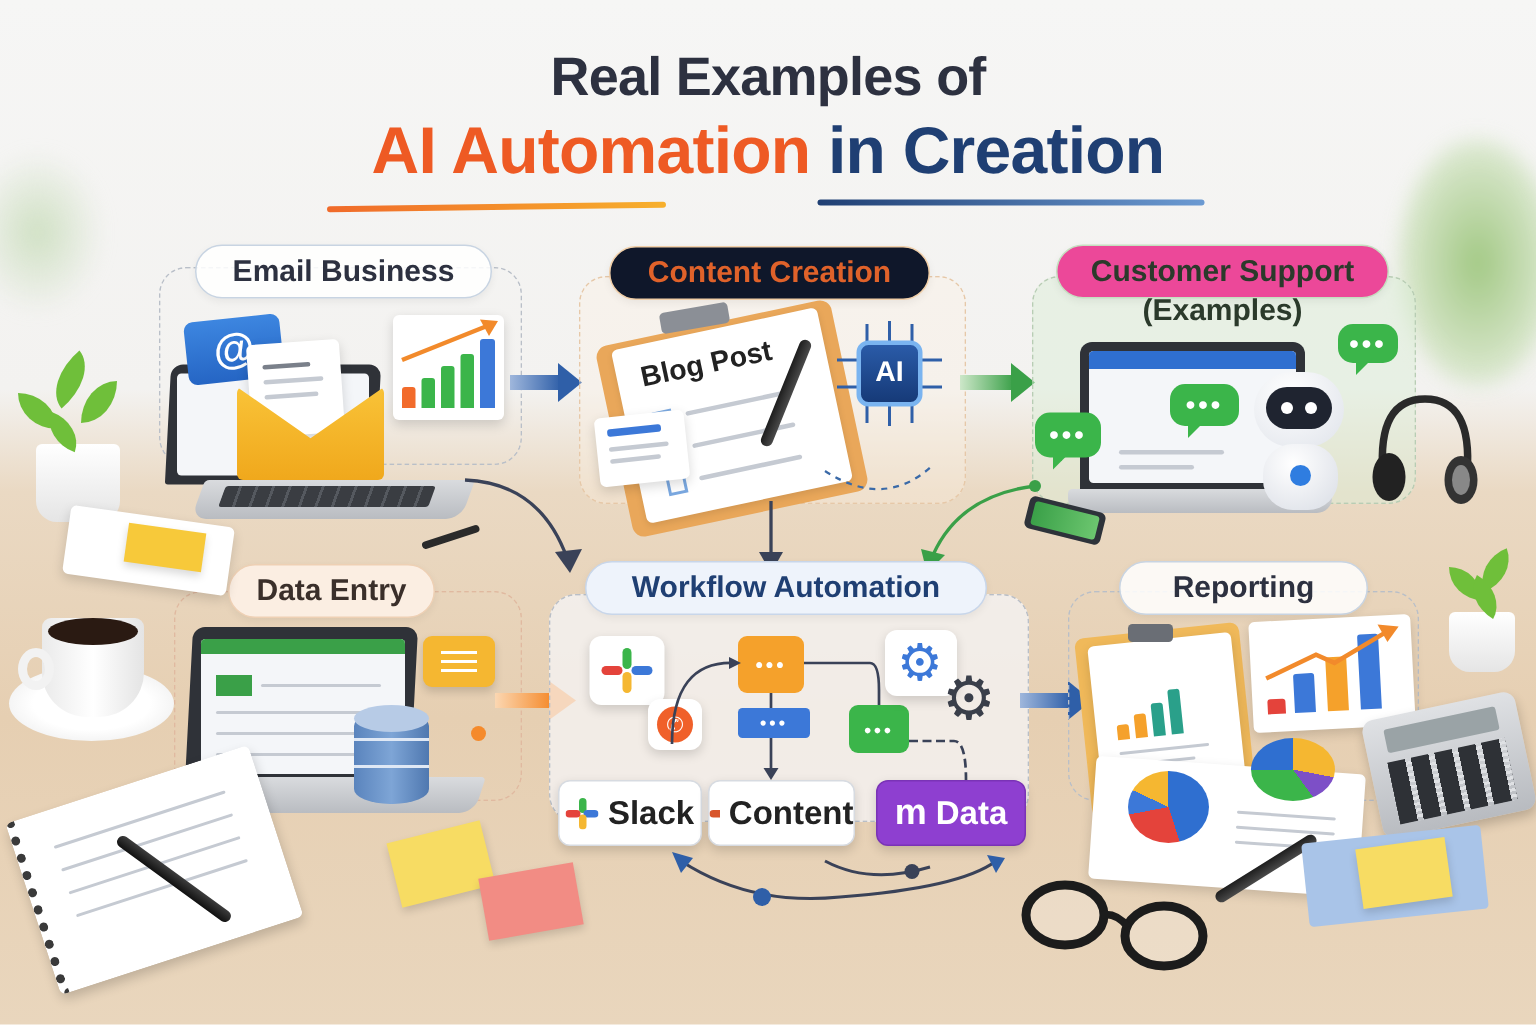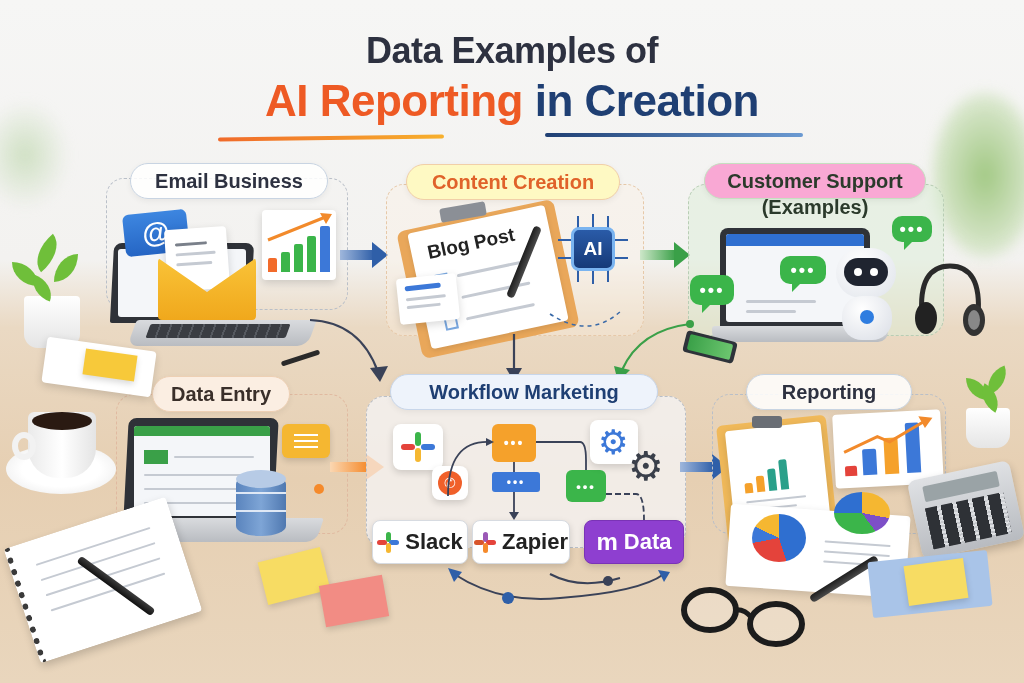--- a/index.html
+++ b/index.html
@@ -28,22 +28,22 @@
 
   
   .card {
     position: absolute; border: 1.5px dashed #b9bfc8; border-radius: 18px;
   }
   .pill {
     position: absolute; height: 36px; border-radius: 18px; border: 1.5px solid #c8d4e2;
     background: rgba(255,255,255,0.85); display:flex; align-items:center; justify-content:center;
     font-size: 20px; font-weight: bold; color: #2d3140; box-shadow: 0 2px 6px rgba(0,0,0,0.06);
   }
-  .pill.orange { background:#fef9c3; border-color:#f1cfa8; color:#e0622a; }
-  .pill.green { background:#f9a8d4; border-color:#c5dfc0; color:#2b3a2b; }
+  .pill.orange { background:#0f172a; border-color:#f1cfa8; color:#e0622a; }
+  .pill.green { background:#ec4899; border-color:#c5dfc0; color:#2b3a2b; }
   .pill.peach { background:#fbeee2; border-color:#eed0b4; color:#3a2f2a; }
   .pill.blue { background:#eef3fb; border-color:#c8d6ea; color:#1f3f73; }
 
   
   .laptop-screen { position:absolute; background:#2f3238; border-radius:8px 8px 2px 2px; }
   .laptop-inner { position:absolute; background:#f4f6f9; border-radius:3px; }
   .laptop-base { position:absolute; background:linear-gradient(#d9dbde,#b9bcc1); border-radius:3px 3px 10px 10px; }
   .keyb { position:absolute; background:repeating-linear-gradient(90deg,#3a3d42 0 9px,#55595f 9px 11px); border-radius:2px; }
   .paper { position:absolute; background:#fff; border-radius:4px; box-shadow:0 3px 8px rgba(0,0,0,0.15); }
   .line { position:absolute; height:3px; background:#c5cad2; border-radius:2px; }
@@ -62,23 +62,23 @@
   .pot { position:absolute; background:linear-gradient(#ffffff,#e5e5e5); border-radius:4px 4px 14px 14px; }
   .leaf { position:absolute; background:#6fbf3a; border-radius:0 100% 0 100%; }
   .sticky { position:absolute; box-shadow:0 3px 6px rgba(0,0,0,0.15); }
 </style>
 </head>
 <body>
 
 <div class="abs" style="left:930px; top:90px; width:110px; height:170px; border-radius:50%; background:radial-gradient(#8fbf6a,#cfe2bf 60%,transparent 75%); filter:blur(6px); opacity:0.8;"></div>
 <div class="abs" style="left:-20px; top:100px; width:90px; height:110px; border-radius:50%; background:radial-gradient(#cfe0c3,transparent 70%); filter:blur(6px);"></div>
 
-<div class="title1">Data Examples of</div>
+<div class="title1">Real Examples of</div>
 <div class="title2">
-  <span class="orange">AI Reporting</span>
+  <span class="orange">AI Automation</span>
   <span class="navy">in Creation</span>
 </div>
 <div class="uline-orange"></div>
 <div class="uline-blue"></div>
 
 <div>
   <div class="card" style="left:106px; top:178px; width:242px; height:132px;"></div>
   <div class="pill" style="left:130px; top:163px; width:198px;">Email Business</div>
 
   <div class="laptop-screen" style="left:112px; top:243px; width:140px; height:80px; transform:skewX(-3deg);"></div>
@@ -255,21 +255,21 @@
         <stop offset="0" stop-color="#fbd7b2"></stop>
         <stop offset="1" stop-color="#f58a2b"></stop>
       </linearGradient>
     </defs>
   <rect x="0" y="10" width="38" height="10" fill="url(#go)"></rect>
     <path d="M36 2 L54 15 L36 28 Z" fill="#f58a2b"></path>
 </svg>
 
 <div>
   <div class="card" style="left:366px; top:396px; width:320px; height:152px; background:rgba(246,248,252,0.7);"></div>
-  <div class="pill blue" style="left:390px; top:374px; width:268px;">Workflow Marketing</div>
+  <div class="pill blue" style="left:390px; top:374px; width:268px;">Workflow Automation</div>
 
   <div class="tile" style="left:393px; top:424px; width:50px; height:46px;">
     <svg width="50" height="46">
       <rect x="22" y="8" width="6" height="14" rx="3" fill="#3bb54a"></rect>
       <rect x="28" y="20" width="14" height="6" rx="3" fill="#3c78d8"></rect>
       <rect x="22" y="24" width="6" height="14" rx="3" fill="#f5b731"></rect>
       <rect x="8" y="20" width="14" height="6" rx="3" fill="#e4433b"></rect>
     </svg>
   </div>
 
@@ -307,21 +307,21 @@
     </svg>
     <span>Slack</span>
   </div>
   <div class="tool" style="left:472px; top:520px; width:98px;">
     <svg width="22" height="22">
       <rect x="9" y="1" width="5" height="10" rx="2.5" fill="#9b59b6"></rect>
         <rect x="12" y="9" width="10" height="5" rx="2.5" fill="#e4433b"></rect>
       <rect x="9" y="12" width="5" height="10" rx="2.5" fill="#f58a2b"></rect>
         <rect x="0" y="9" width="10" height="5" rx="2.5" fill="#d8552b"></rect>
     </svg>
-    <span>Zapier</span>
+    <span>Content</span>
   </div>
   <div class="tool make" style="left:584px; top:520px; width:100px;">
     <span style="font-size:24px; font-weight:bold;">m</span>
     <span>Data</span>
   </div>
 
   <svg class="abs" style="left:440px; top:560px;" width="240" height="50">
     <path d="M14 14 Q60 44 120 38 Q200 32 224 14" stroke="#3a4258" stroke-width="2" fill="none"></path>
     <path d="M8 8 L22 12 L14 22 Z" fill="#2f5fa8"></path>
     <circle cx="68" cy="38" r="6" fill="#2f5fa8"></circle>

